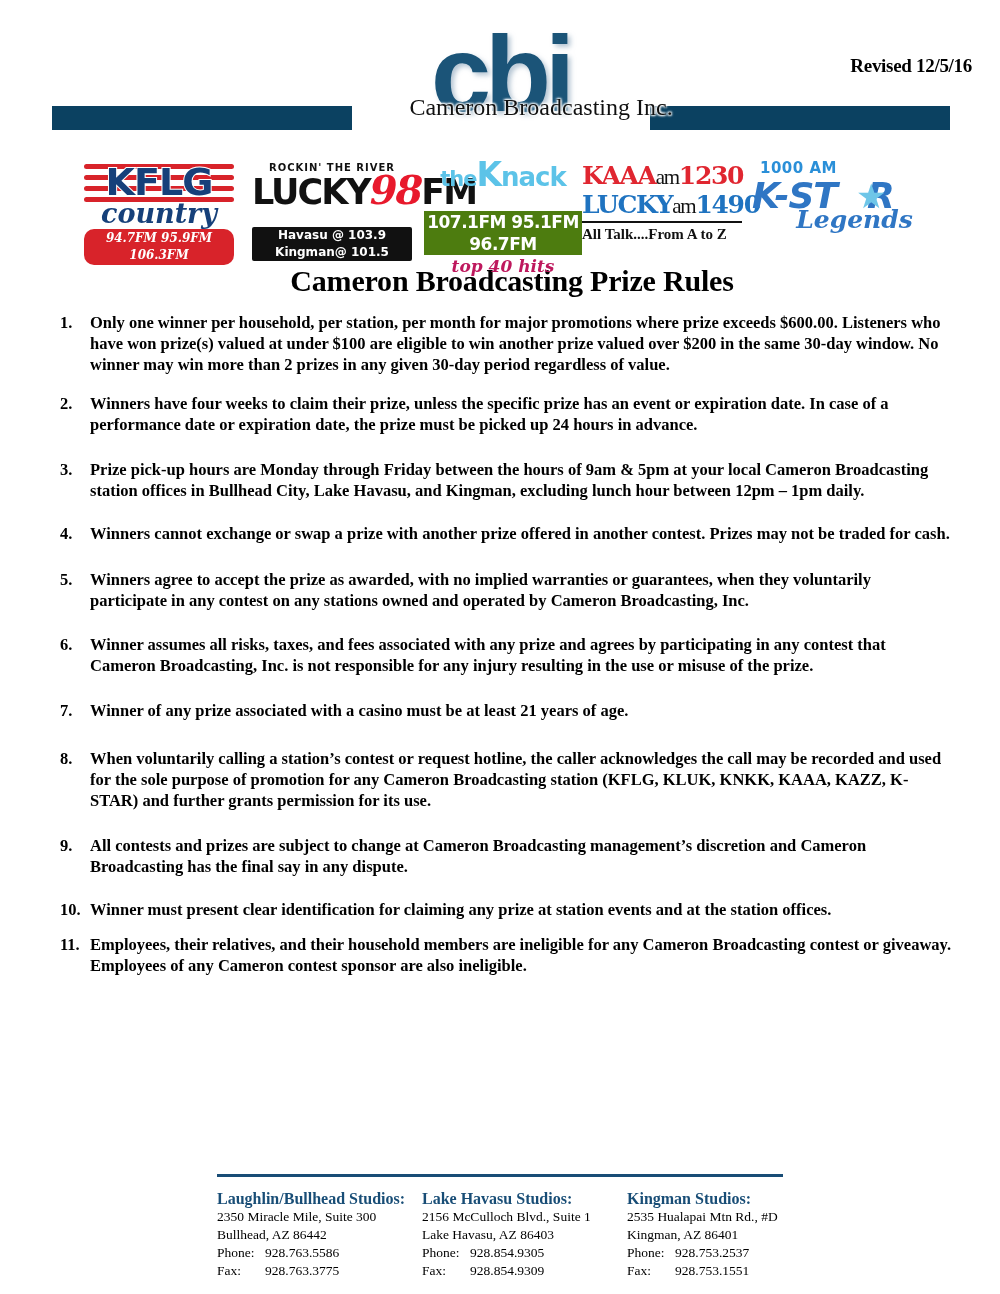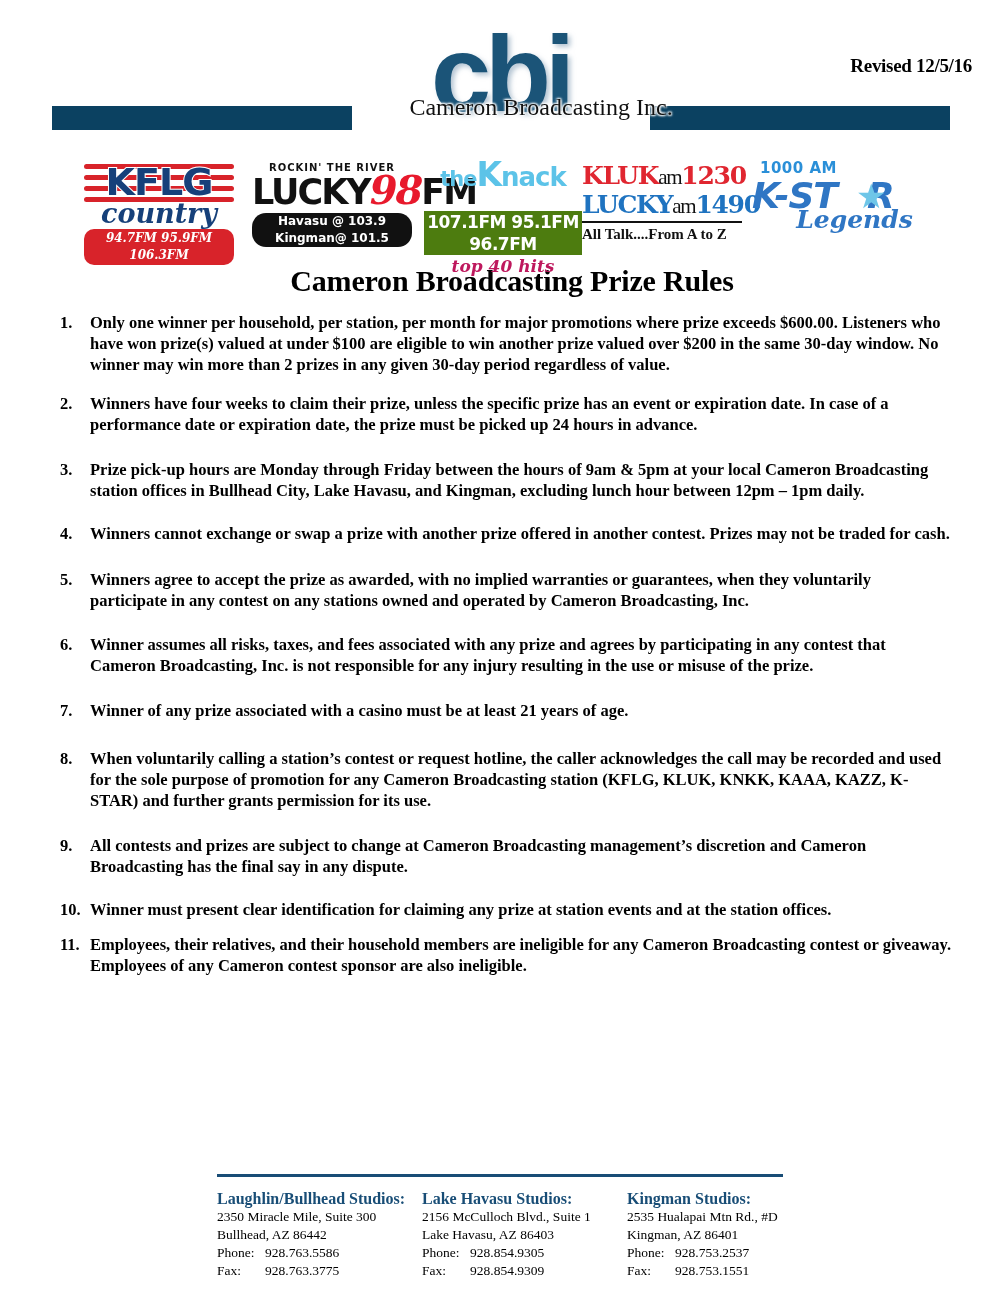--- a/index.html
+++ b/index.html
@@ -163,23 +163,23 @@
     color: #111;
     letter-spacing: -2px;
   }
   .lucky-main .n98 {
     color: #e8192c;
     font-family: "DejaVu Serif", serif;
     font-style: italic;
     font-size: 40px;
   }
   .lucky-freq {
-    margin-top: 2px;
+    margin-top: 16px;
     background: #111;
-    border-radius: 14px;
+    border-radius: 2px;
     color: #fff;
     text-align: center;
     font-family: "DejaVu Sans", sans-serif;
     font-weight: bold;
     font-size: 12px;
     line-height: 17px;
   }
 
   
   .knack { left: 424px; top: 4px; width: 158px; }
@@ -392,21 +392,21 @@
     <div class="lucky-freq">Havasu @ 103.9   Kingman@ 101.5</div>
   </div>
 
   <div class="logo knack">
     <div class="knack-word"><span class="the">the</span><span class="K">K</span><span>nack</span></div>
     <div class="knack-freq">107.1FM 95.1FM 96.7FM</div>
     <div class="knack-sub">top 40 hits</div>
   </div>
 
   <div class="logo kaaa">
-    <div class="kaaa-line"><span class="red">KLUK</span><span class="blk">am</span><span class="red">1230</span></div>
+    <div class="kaaa-line"><span class="red">KAAA</span><span class="blk">am</span><span class="red">1230</span></div>
     <div class="kaaa-line"><span class="blue">LUCKY</span><span class="blk">am</span><span class="blue">1490</span></div>
     <div class="kaaa-rule"></div>
     <div class="kaaa-sub">All Talk....From A to Z</div>
   </div>
 
   <div class="logo kstar">
     <div class="kstar-am">1000 AM</div>
     <div class="kstar-main"><span>K-ST</span><span class="kstar-star">★</span><span style="padding-left:30px">R</span></div>
     <div class="kstar-legends">Legends</div>
   </div>

